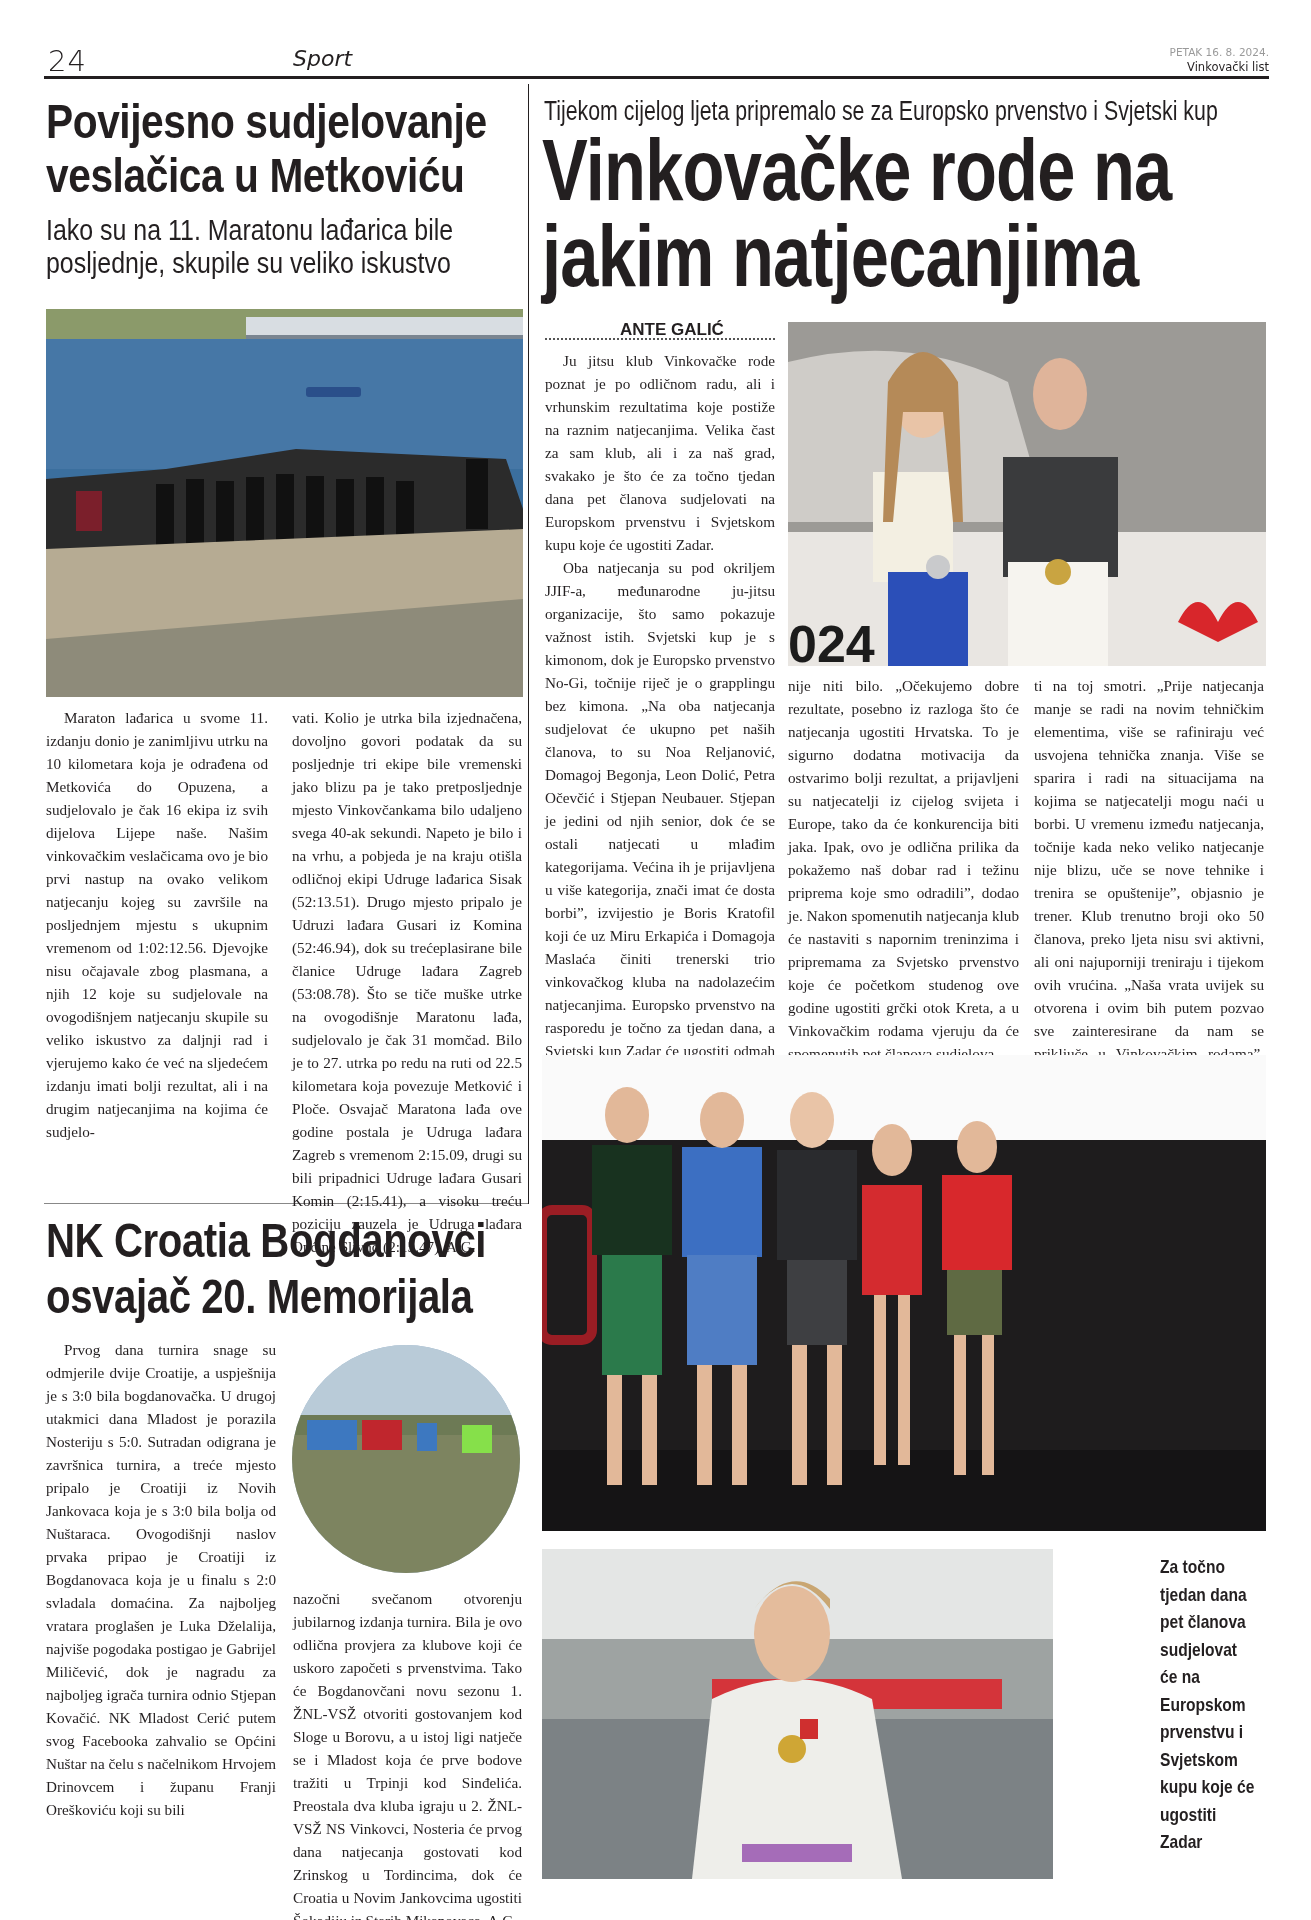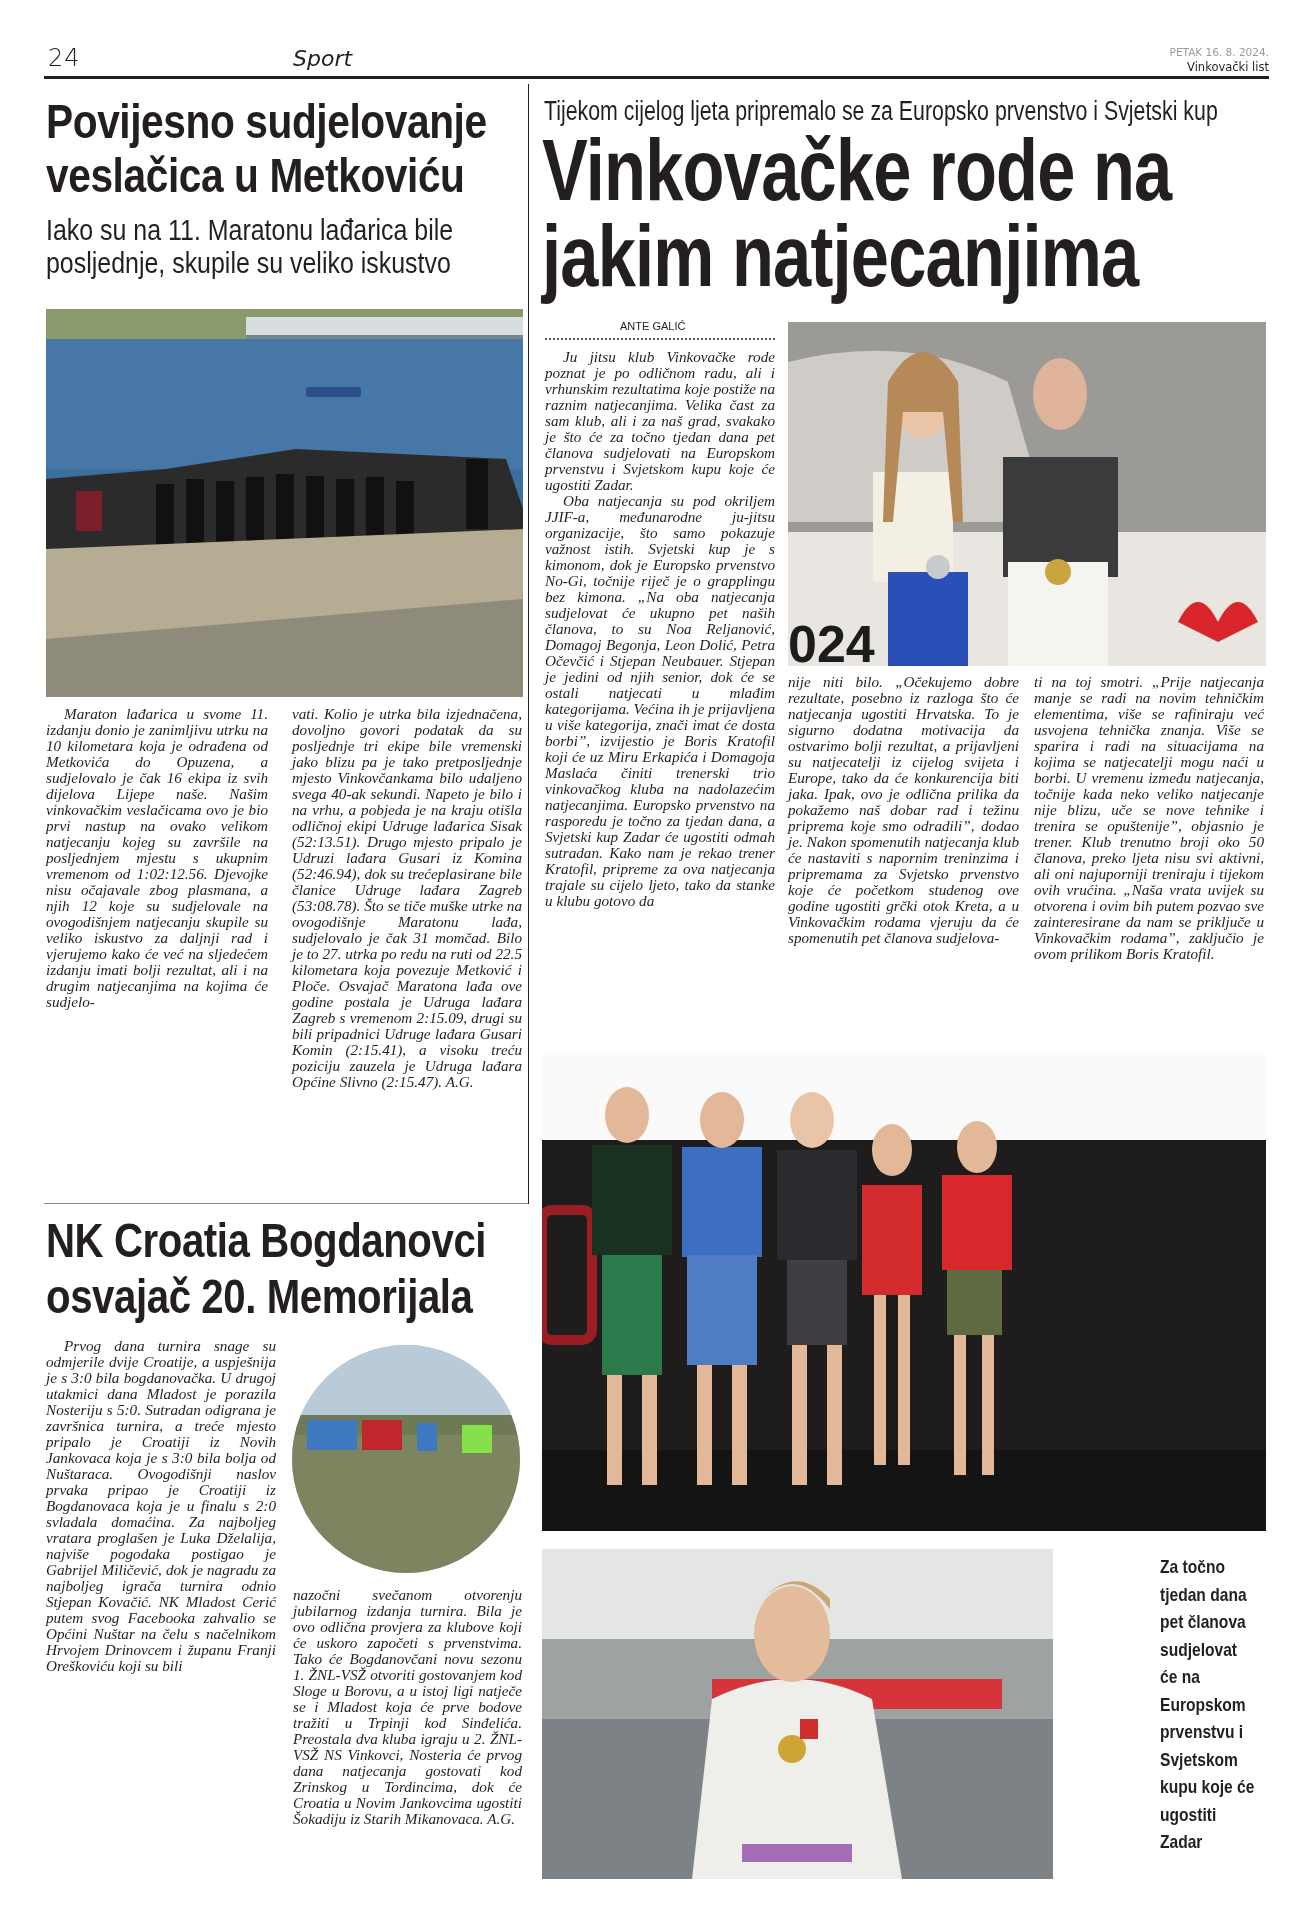--- a/index.html
+++ b/index.html
@@ -2,40 +2,40 @@
 <html><head>
 <meta charset="utf-8">
 <style>
   * { box-sizing: border-box; margin: 0; padding: 0; }
   html, body { width: 1311px; height: 1920px; background: #fff; overflow: hidden; }
   body { position: relative; color: #231f20; font-family: "DejaVu Serif", serif; }
 
   .abs { position: absolute; }
 
   
-  .page-num { left: 48px; top: 44px; font-family: "DejaVu Sans", sans-serif; font-size: 24px; font-weight: 300; letter-spacing: 1px; color: #231f20; }
+  .page-num { left: 48px; top: 44px; font-family: "DejaVu Sans", sans-serif; font-size: 29px; font-weight: 300; letter-spacing: 1px; color: #231f20; }
   .section { left: 293px; top: 46px; font-family: "DejaVu Sans", sans-serif; font-size: 22px; color: #231f20; font-style: italic; }
   .date { right: 42px; top: 46px; font-family: "DejaVu Sans", sans-serif; font-size: 10.5px; color: #9a9a9a; text-align: center; }
   .paper { right: 42px; top: 60px; font-family: "DejaVu Sans", sans-serif; font-size: 11.5px; color: #231f20; text-align: right; }
   .header-rule { left: 44px; right: 42px; top: 76px; height: 3px; background: #231f20; }
 
   .vrule { left: 528px; top: 84px; width: 1px; height: 1120px; background: #231f20; }
   .hrule { left: 44px; top: 1203px; width: 484px; height: 1px; background: #888; }
 
   
   .h-cond { font-family: "Liberation Sans", sans-serif; font-weight: bold; color: #231f20; transform-origin: left top; white-space: nowrap; }
   .sub-cond { font-family: "Liberation Sans", sans-serif; color: #231f20; transform-origin: left top; white-space: nowrap; }
 
   
-  .col { font-family: "Liberation Serif", serif; font-size: 15.2px; line-height: 16px; text-align: justify; color: #231f20; hyphens: auto; font-style: italic; }
+  .col { font-family: "Liberation Serif", serif; font-size: 15.2px; line-height: 23px; text-align: justify; color: #231f20; hyphens: auto; }
   .col p { text-indent: 18px; }
 
   .photo { overflow: hidden; }
 
-  .byline { font-family: "Liberation Sans", sans-serif; font-weight: normal; font-size: 11px; color: #231f20; }
+  .byline { font-family: "Liberation Sans", sans-serif; font-weight: bold; font-size: 17px; color: #231f20; }
   .dotted { border-top: 2px dotted #555; }
 
   .pull { font-family: "Liberation Sans", sans-serif; font-weight: bold; font-size: 19px; line-height: 27.5px; color: #231f20; transform-origin: left top; }
 </style>
 </head>
 <body>
 
 <div class="abs page-num">24</div>
 <div class="abs section">Sport</div>
 <div class="abs date">PETAK 16. 8. 2024.</div>

